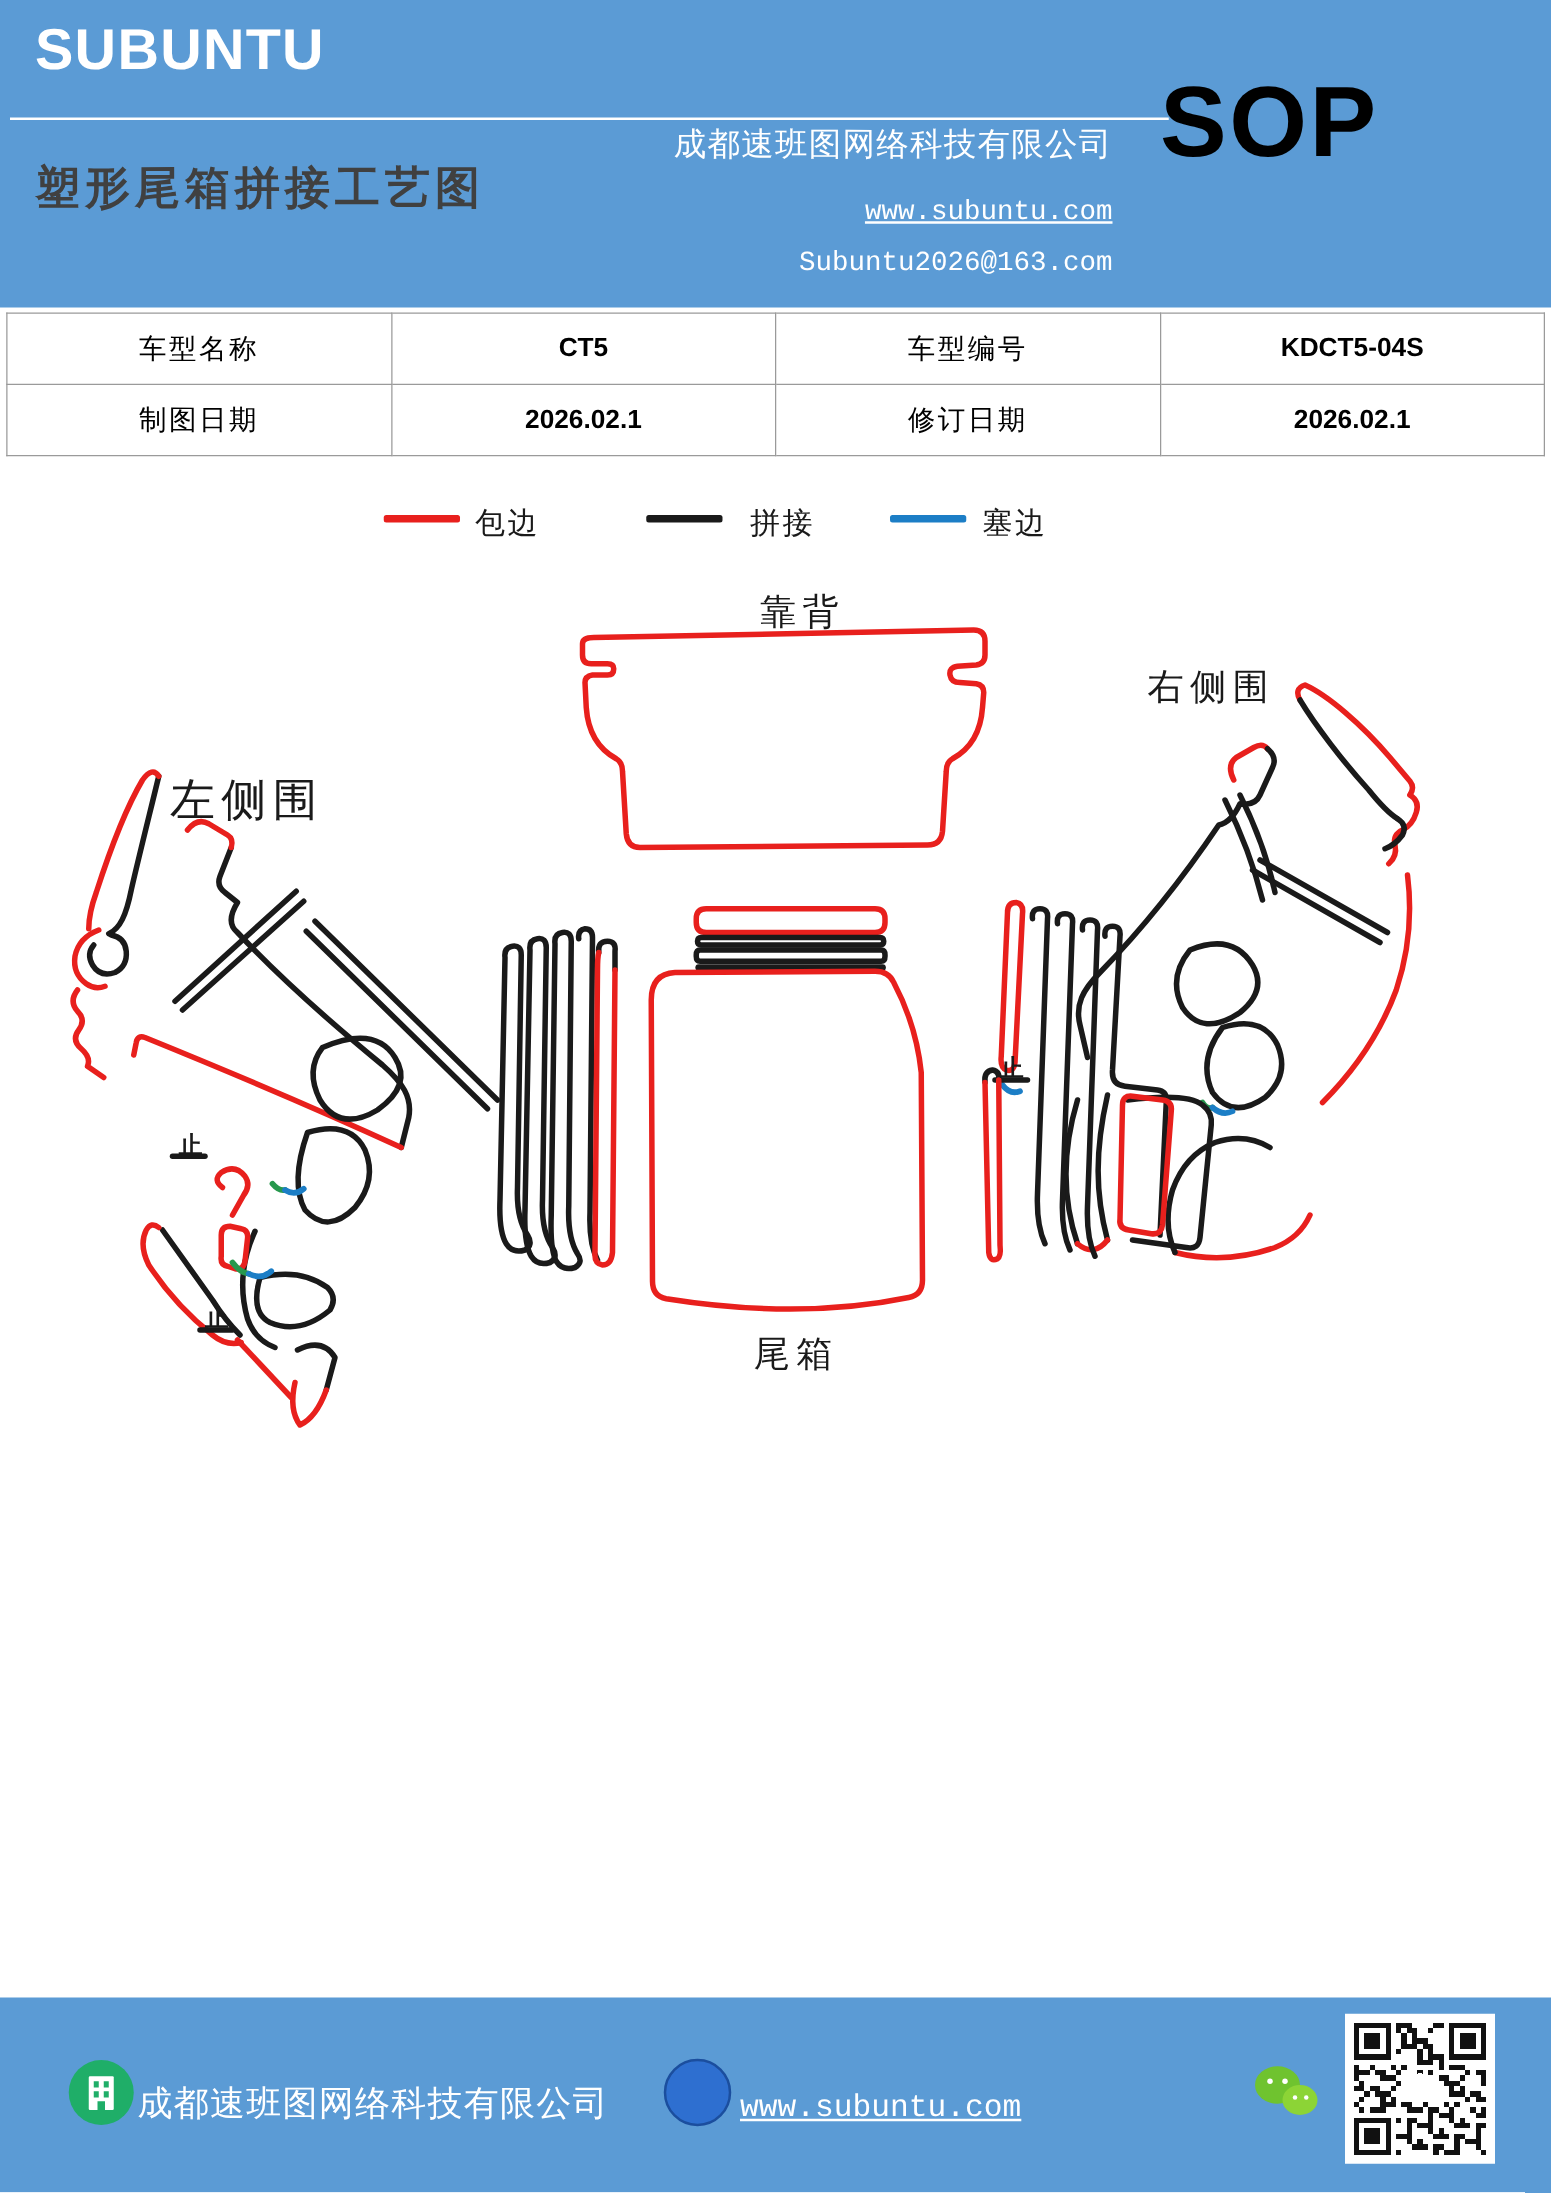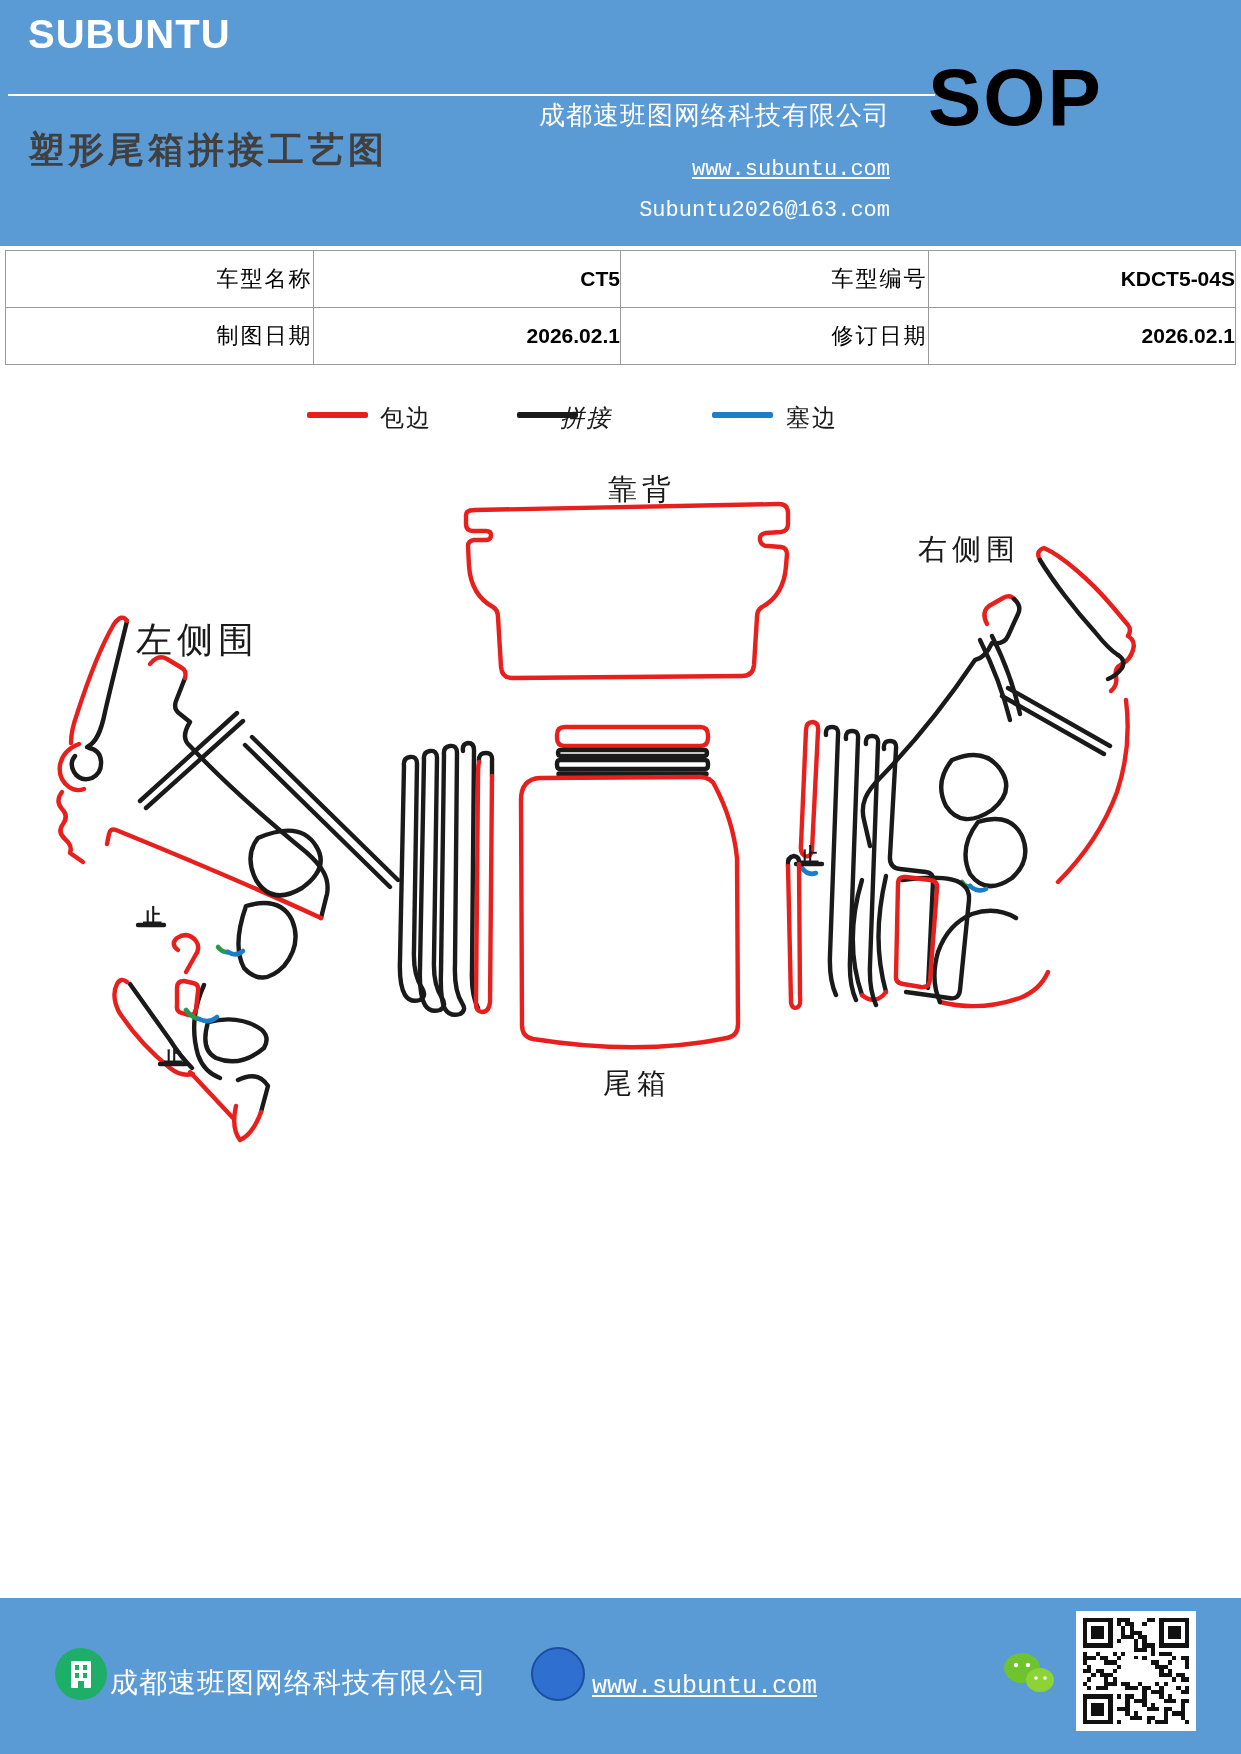--- a/index.html
+++ b/index.html
@@ -6,37 +6,37 @@
     --blue:#5b9bd5; --red:#e8201d; --blk:#1a1a1a; --blu:#1c7ec6; --grn:#27984d;
     --border:#9a9a9a;
   }
   *{margin:0;padding:0;box-sizing:border-box;}
   html,body{background:#fff;}
   body{font-family:"Liberation Sans",sans-serif;}
   .page{position:relative;width:1241px;height:1754px;background:#fff;overflow:hidden;}
 
   
   .header{position:absolute;left:0;top:0;width:1241px;height:246px;background:var(--blue);}
-  .logo{position:absolute;left:28px;top:12px;color:#fff;font-size:40px;font-weight:bold;
+  .logo{position:absolute;left:28px;top:12px;color:#fff;font-size:46px;font-weight:bold;
         letter-spacing:1px;font-family:"Liberation Sans",sans-serif;}
   .header-rule{position:absolute;left:8px;top:94px;width:927px;height:2px;background:#fff;}
   .doc-title{position:absolute;left:28px;top:126px;color:#404040;font-size:36px;font-weight:bold;
         letter-spacing:4px;font-family:"Liberation Serif",serif;}
   .header-right{position:absolute;right:351px;top:98px;text-align:right;color:#fff;}
   .header-company{font-size:26px;letter-spacing:1px;font-family:"Liberation Serif",serif;}
   .header-web{display:inline-block;margin-top:24px;font-size:22px;text-decoration:underline;
         font-family:"Liberation Mono",monospace;color:#fff;}
   .header-mail{margin-top:16px;font-size:22px;font-family:"Liberation Mono",monospace;}
   .sop{position:absolute;left:928px;top:52px;color:#000000;font-size:80px;font-weight:bold;
         letter-spacing:2px;font-family:"Liberation Sans",sans-serif;}
 
   
   .info-table{position:absolute;left:5px;top:250px;width:1231px;height:115px;
         border-collapse:collapse;table-layout:fixed;background:#fff;}
-  .info-table td{border:1px solid var(--border);text-align:right;vertical-align:middle;
+  .info-table td{border:1px solid var(--border);text-align:center;vertical-align:middle;
         font-size:22px;color:#000;height:57px;}
   .info-table td.lab{font-family:"Liberation Serif",serif;letter-spacing:2px;}
   .info-table td.val{font-family:"Liberation Sans",sans-serif;font-weight:bold;font-size:21px;}
 
   
   .legend{position:absolute;left:0;top:400px;width:1241px;height:36px;}
   .legend .sw{position:absolute;top:12px;width:61px;height:6px;border-radius:2px;}
   .legend .lab{position:absolute;top:2px;font-size:24px;color:#1a1a1a;
         font-family:"Liberation Serif",serif;letter-spacing:2px;}
 
@@ -93,21 +93,21 @@
       <td class="lab">修订日期</td>
       <td class="val">2026.02.1</td>
     </tr>
   </tbody>
     </table>
 
   <div class="legend">
     <div class="sw" style="left: 307px; background: rgb(232, 32, 29);"></div>
     <div class="lab" style="left:380px;font-family:Liberation Serif, serif;">包边</div>
     <div class="sw" style="left: 517px; background: rgb(26, 26, 26);"></div>
-    <div class="lab" style="left:560px;font-style:italic;">拼接</div>
+    <div class="lab" style="left:600px;">拼接</div>
     <div class="sw" style="left: 712px; background: rgb(28, 126, 198);"></div>
     <div class="lab" style="left:786px;">塞边</div>
   </div>
 
   <div class="diagram">
     <svg width="1241" height="760" viewBox="0 430 1241 760">
 
       <path class="st-red" d="M475,510 L779,504 Q788,504 788,513 L788,524
         Q788,531 781,532 L766,533 Q759,534 760,540 Q761,546 768,546 L781,547 Q787,548 787,554 L786,566
         Q784,595 762,607 Q757,610 757,617 L754,665 Q753,676 742,676 L512,678 Q502,678 501,667 L498,617

